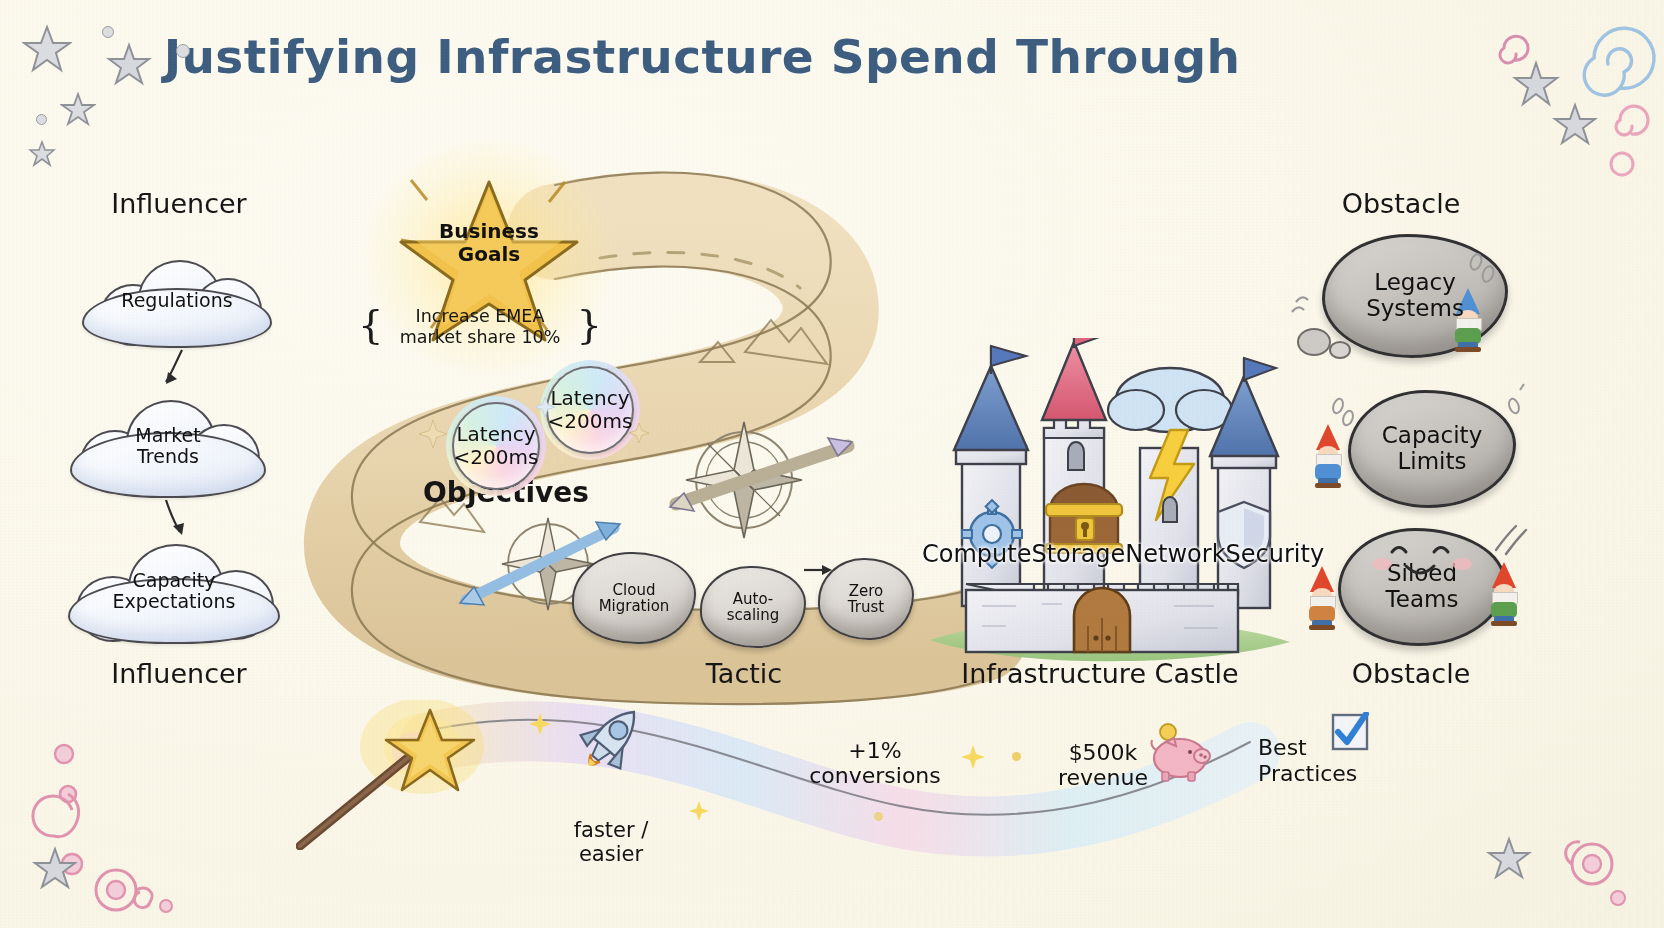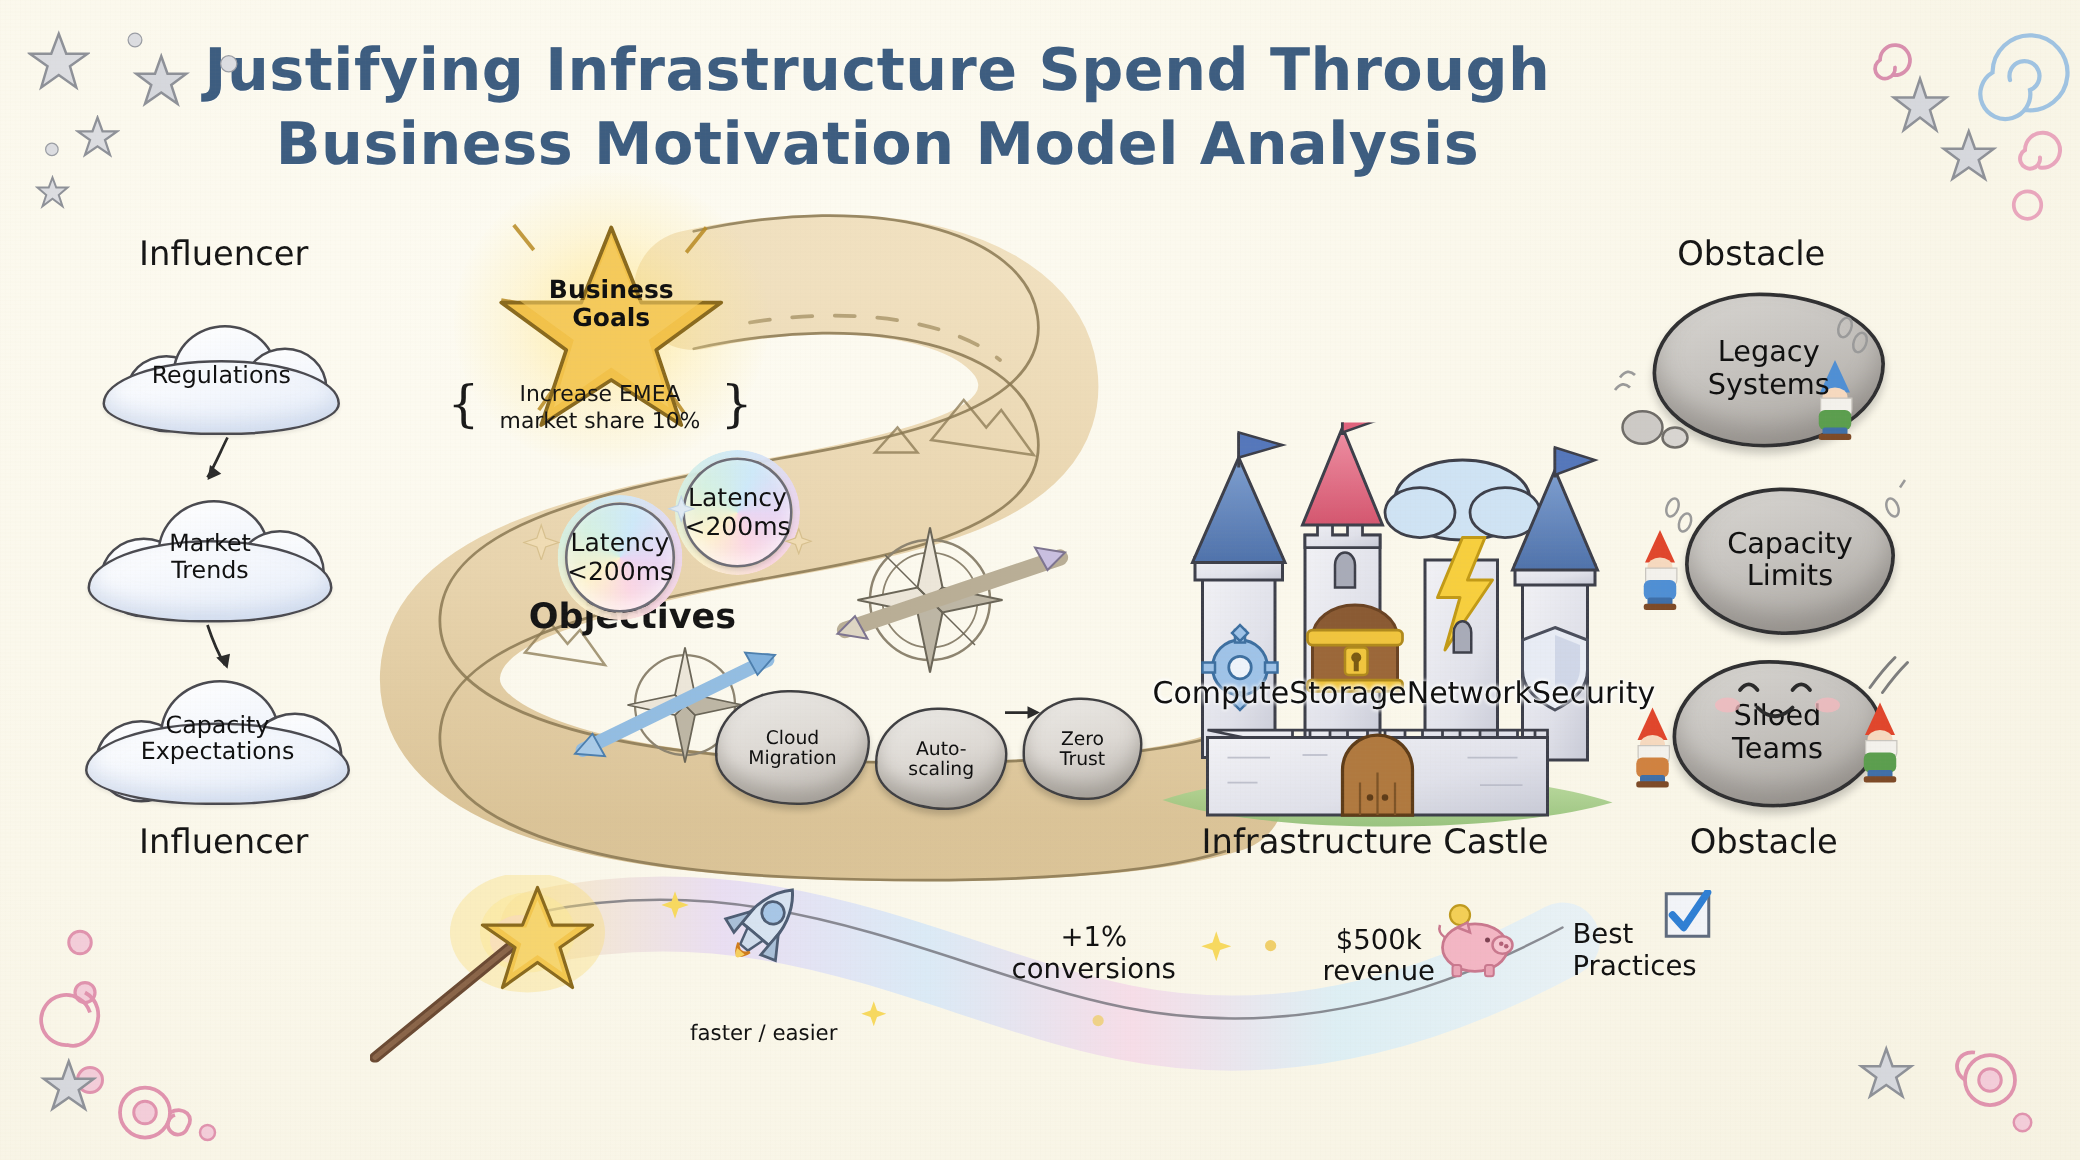--- a/index.html
+++ b/index.html
@@ -232,27 +232,27 @@
     <path d="M 430 742
              C 620 700, 760 790, 900 818
              C 1040 846, 1160 800, 1250 752" fill="none" stroke="url(#rainbow)" stroke-width="60" stroke-linecap="round" opacity=".92"></path>
     <path d="M 430 730
              C 620 690, 760 778, 900 806
              C 1040 834, 1160 790, 1250 742" fill="none" stroke="#6a6a72" stroke-width="2" stroke-linecap="round" opacity=".75"></path>
   </svg>
 
   <div id="title">
     <span>Justifying Infrastructure Spend Through</span>
-    <span class="l2">Business Motivation Model Analysis</span>
   </div>
 
   <div class="caption" style="left:84px;top:188px;width:190px;">Influencer</div>
   <div class="caption" style="left:84px;top:658px;width:190px;">Influencer</div>
   <div class="caption" style="left:1306px;top:188px;width:190px;">Obstacle</div>
   <div class="caption" style="left:1316px;top:658px;width:190px;">Obstacle</div>
+  <div class="caption" style="left:644px;top:658px;width:200px;">Tactic</div>
   <div class="caption" style="left:930px;top:658px;width:340px;">Infrastructure Castle</div>
   <div class="caption" style="left:406px;top:476px;width:200px;font-size:28px;font-weight:600;">Objectives</div>
 
   <div class="cloud" style="left:82px;top:258px;width:190px;height:86px;">
     <div class="lobe" style="left:18px;top:26px;width:62px;height:58px;"></div>
     <div class="lobe" style="left:56px;top:2px;width:80px;height:74px;"></div>
     <div class="lobe" style="left:112px;top:20px;width:64px;height:60px;"></div>
     <div class="cbody" style="top:30px;height:56px;"></div>
     <div class="txt">Regulations</div>
   </div>
@@ -603,21 +603,21 @@
     <g transform="rotate(40 40 40)">
       <path d="M 40 6 c 12 12, 16 30, 14 46 h -28 c -2 -16, 2 -34, 14 -46 z" fill="#d7e3f1" stroke="#4e5d74" stroke-width="2.4"></path>
       <circle cx="40" cy="30" r="9" fill="#a7c6e6" stroke="#4e5d74" stroke-width="2.2"></circle>
       <path d="M 26 40 l -12 18 l 12 4 z" fill="#a9bfd8" stroke="#4e5d74" stroke-width="2.2"></path>
       <path d="M 54 40 l 12 18 l -12 4 z" fill="#a9bfd8" stroke="#4e5d74" stroke-width="2.2"></path>
       <path d="M 32 52 h 16 l -4 14 h -8 z" fill="#cfdcec" stroke="#4e5d74" stroke-width="2"></path>
       <path d="M 34 66 q 6 16, 12 0 q -6 8, -12 0 z" fill="#f2a23c" stroke="#d07c1c" stroke-width="2"></path>
       <path d="M 36 70 q 4 12, 8 0" fill="#f6cf5f" stroke="none"></path>
     </g>
   </svg>
-  <div class="rlabel" style="left:546px;top:818px;width:130px;font-size:17px;">faster / easier</div>
+  <div class="rlabel" style="left:546px;top:818px;width:130px;font-size:21px;">faster / easier</div>
 
   <div class="rlabel" style="left:790px;top:738px;width:170px;">
     <span>+1%</span><br>
     <span>conversions</span>
   </div>
   <div class="rlabel" style="left:1028px;top:740px;width:150px;">
     <span>$500k</span><br>
     <span>revenue</span>
   </div>
 

